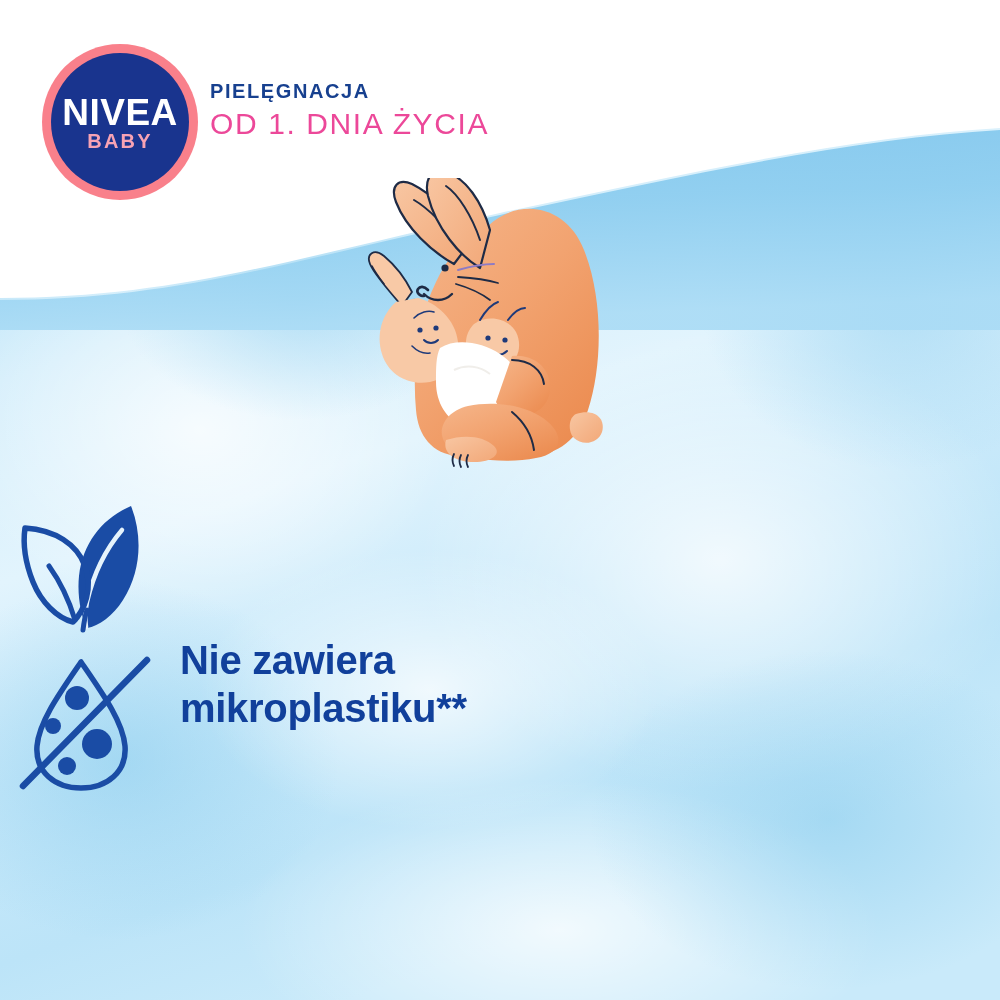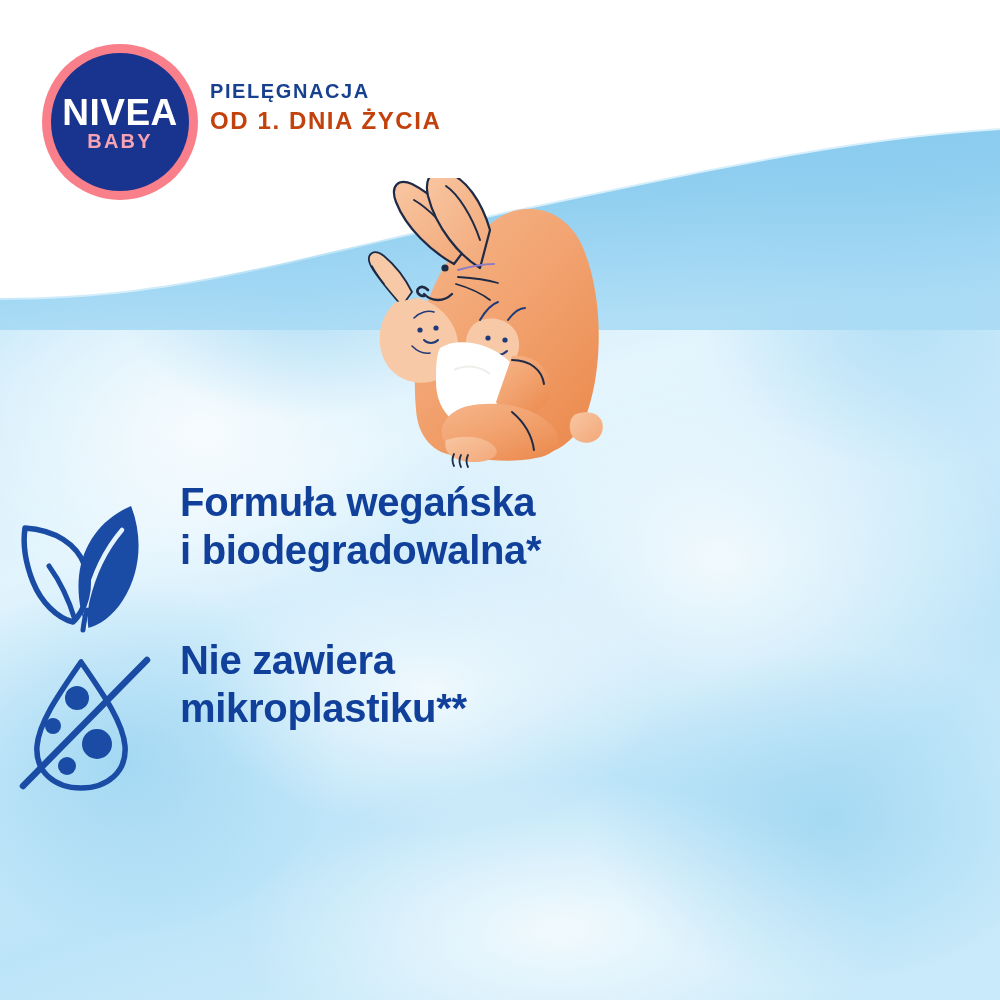--- a/index.html
+++ b/index.html
@@ -80,25 +80,25 @@
     color: #17408F;
   }
   .headline-line1 {
     font-size: 20px;
     font-weight: bold;
     letter-spacing: 1.6px;
     line-height: 1.16;
     color: #17408F;
   }
   .headline-line2 {
-    font-size: 24px;
-    font-weight: bold;
+    font-size: 30px;
+    font-weight: normal;
     letter-spacing: 1.6px;
     line-height: 1.16;
-    color: #c2410c;
+    color: #ec4899;
     margin-top: 4px;
   }
 
   
   .rabbit {
     position: absolute;
     left: 362px;
     top: 178px;
     width: 280px;
     height: 300px;
@@ -305,22 +305,20 @@
 
           <path d="M10,32 C 40,34 62,48 70,70 C 78,92 70,114 58,126
                    C 42,122 26,106 18,86 C 10,66 8,46 10,32 Z" fill="none" stroke="#1A4CA5" stroke-width="5.5" stroke-linejoin="round"></path>
 
           <path d="M34,70 C 44,84 54,104 60,124" fill="none" stroke="#1A4CA5" stroke-width="5" stroke-linecap="round"></path>
 
           <path d="M68,134 C 69,126 70,120 72,114" fill="none" stroke="#1A4CA5" stroke-width="5" stroke-linecap="round"></path>
         </svg>
       </div>
       <div class="benefit-text">
-        <div class="benefit-title">Formuła wegańska
-i biodegradowalna*</div>
       </div>
     </div>
 
     <div class="benefit">
       <div class="benefit-icon">
         <svg width="150" height="140" viewBox="0 0 150 140" xmlns="http://www.w3.org/2000/svg">
 
           <path d="M66,8 C 44,40 24,68 22,92 C 20,118 40,134 66,134
                    C 92,134 112,118 110,92 C 108,68 88,40 66,8 Z" fill="none" stroke="#1A4CA5" stroke-width="5.5" stroke-linejoin="round"></path>
 

